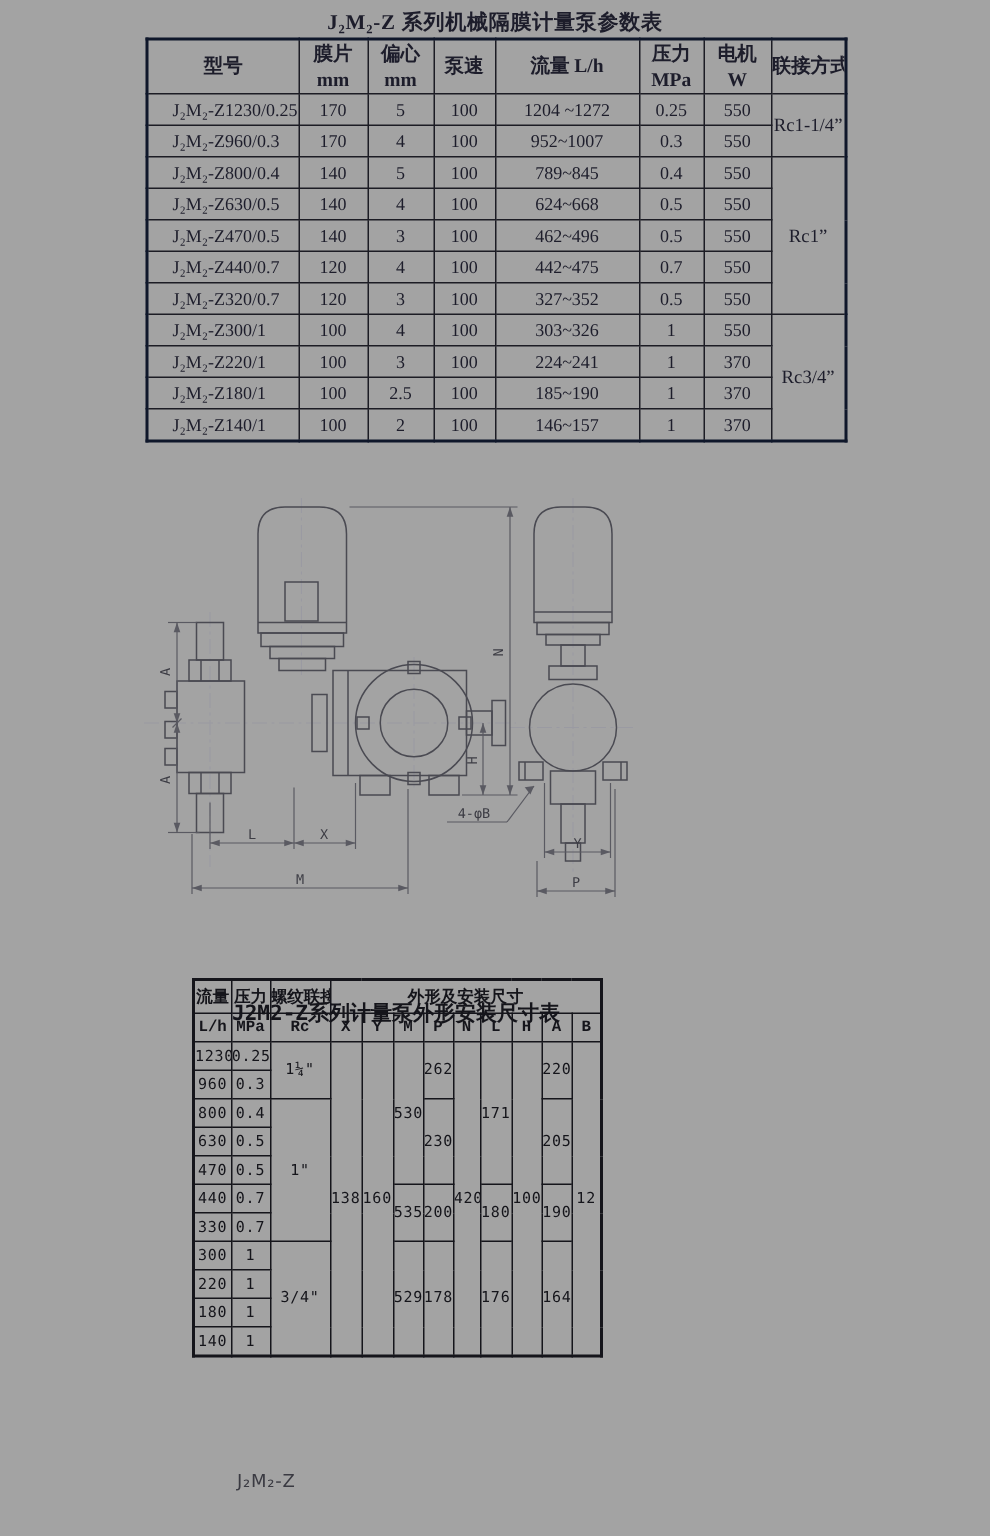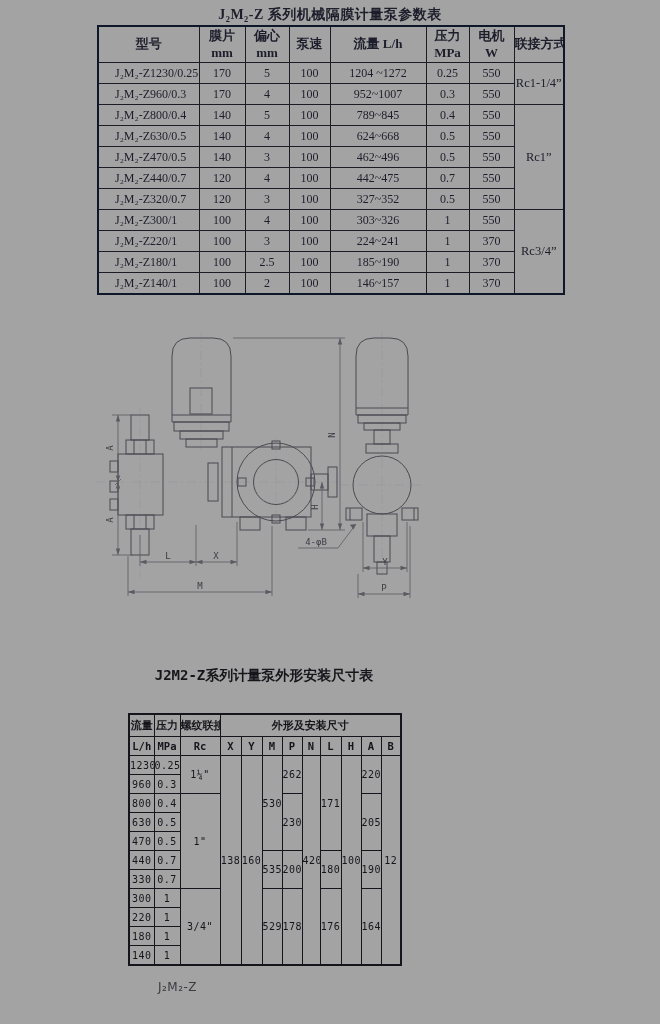--- a/index.html
+++ b/index.html
@@ -18,27 +18,27 @@
   #table1 td.conn{font-size:12.5px;}
   
   #drawing{position:absolute;left:0;top:330px;}
   #drawing text{font-family:"DejaVu Sans Mono","Liberation Mono",monospace;font-size:9px;
                 fill:#3c3c44;stroke:none;}
   
   .t2-title{position:absolute;top:667px;left:128px;width:272px;text-align:center;
             font-family:"DejaVu Sans Mono","Liberation Mono",monospace;
             font-weight:bold;font-size:14px;color:#15151b;}
   
-  #table2{position:absolute;left:128px;top:713px;width:272px;border-collapse:collapse;
+  #table2{position:absolute;left:128px;top:652px;width:272px;border-collapse:collapse;
           table-layout:fixed;border:2px solid #15151b;
           font-family:"DejaVu Sans Mono","Liberation Mono",monospace;color:#15151b;padding-left:37px;}
   #table2 th,#table2 td{border:1px solid #15151b;padding:0;text-align:center;overflow:hidden;
                         white-space:nowrap;font-weight:normal;}
   #table2 tr.h1 th{height:21px;font-size:11px;font-weight:bold;}
-  #table2 tr.h2 th{height:18px;font-size:10.5px;font-weight:bold;}
+  #table2 tr.h2 th{height:18px;font-size:10.5px;font-weight:bold;font-family:Liberation Mono, monospace;}
   #table2 td{height:18px;font-size:10px;letter-spacing:.5px;}
   
   .footer{position:absolute;left:158px;top:980px;font-family:"DejaVu Sans","Liberation Sans",sans-serif;
           font-size:12px;color:#3a3a42;letter-spacing:.5px;text-align:center;}
 </style>
 </head>
 <body>
 
 <div class="page">
 

